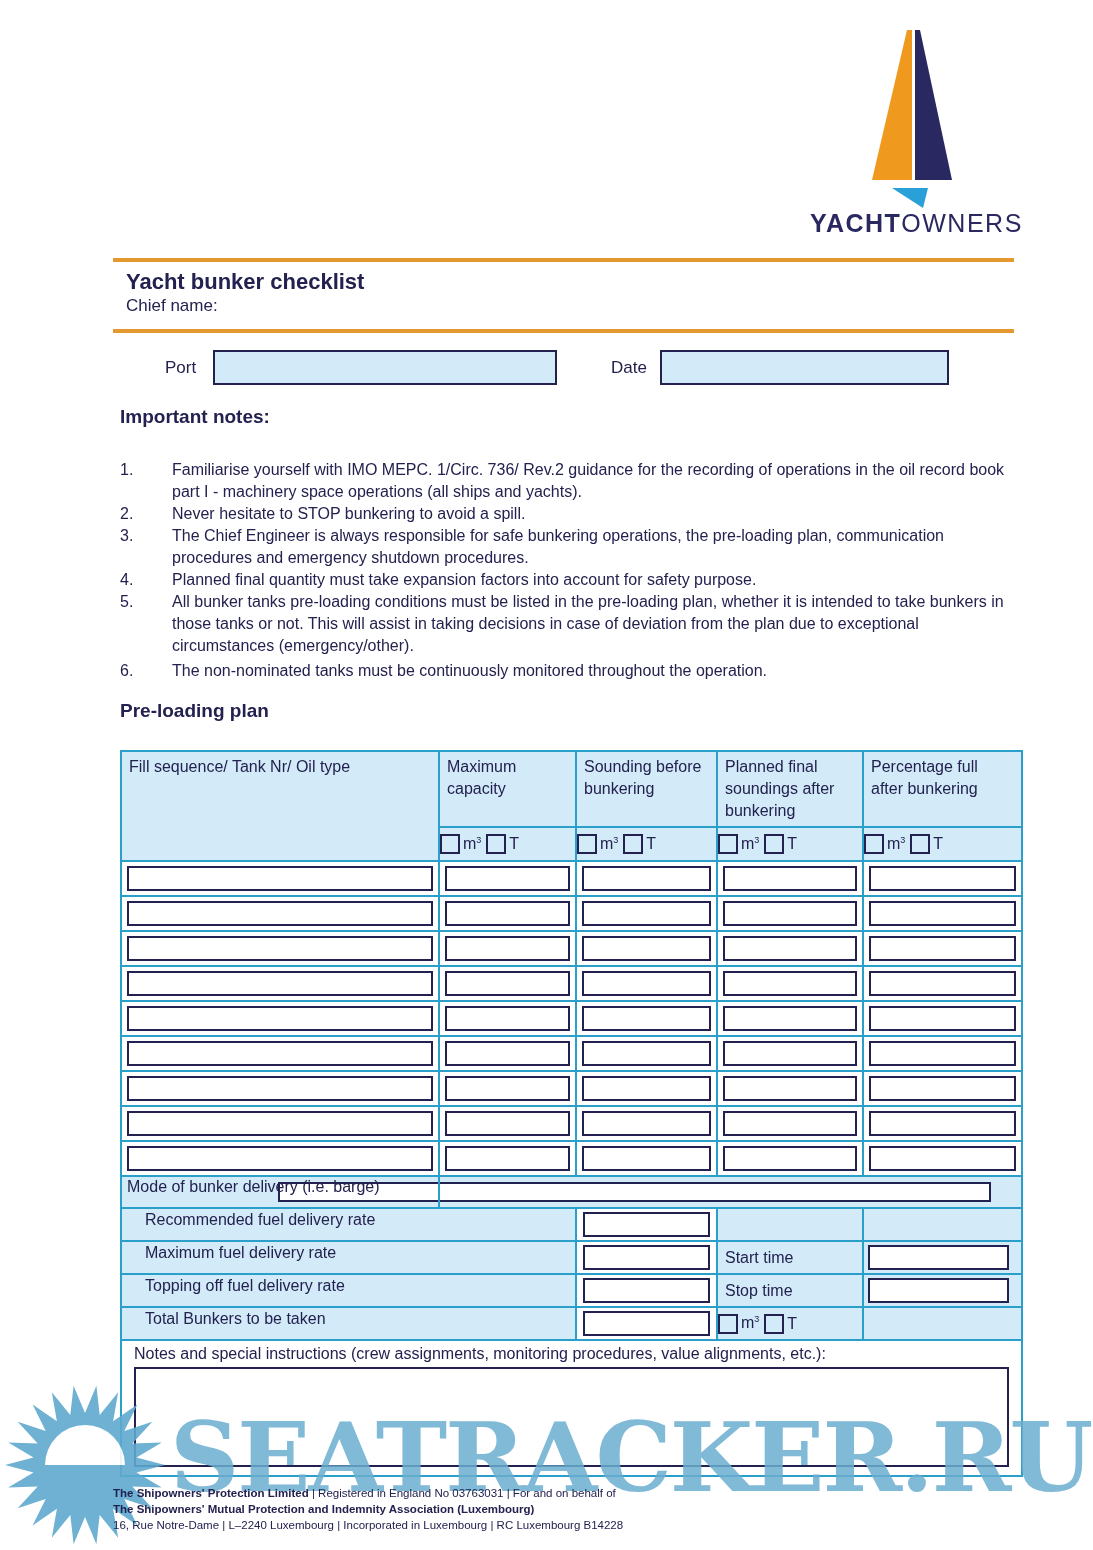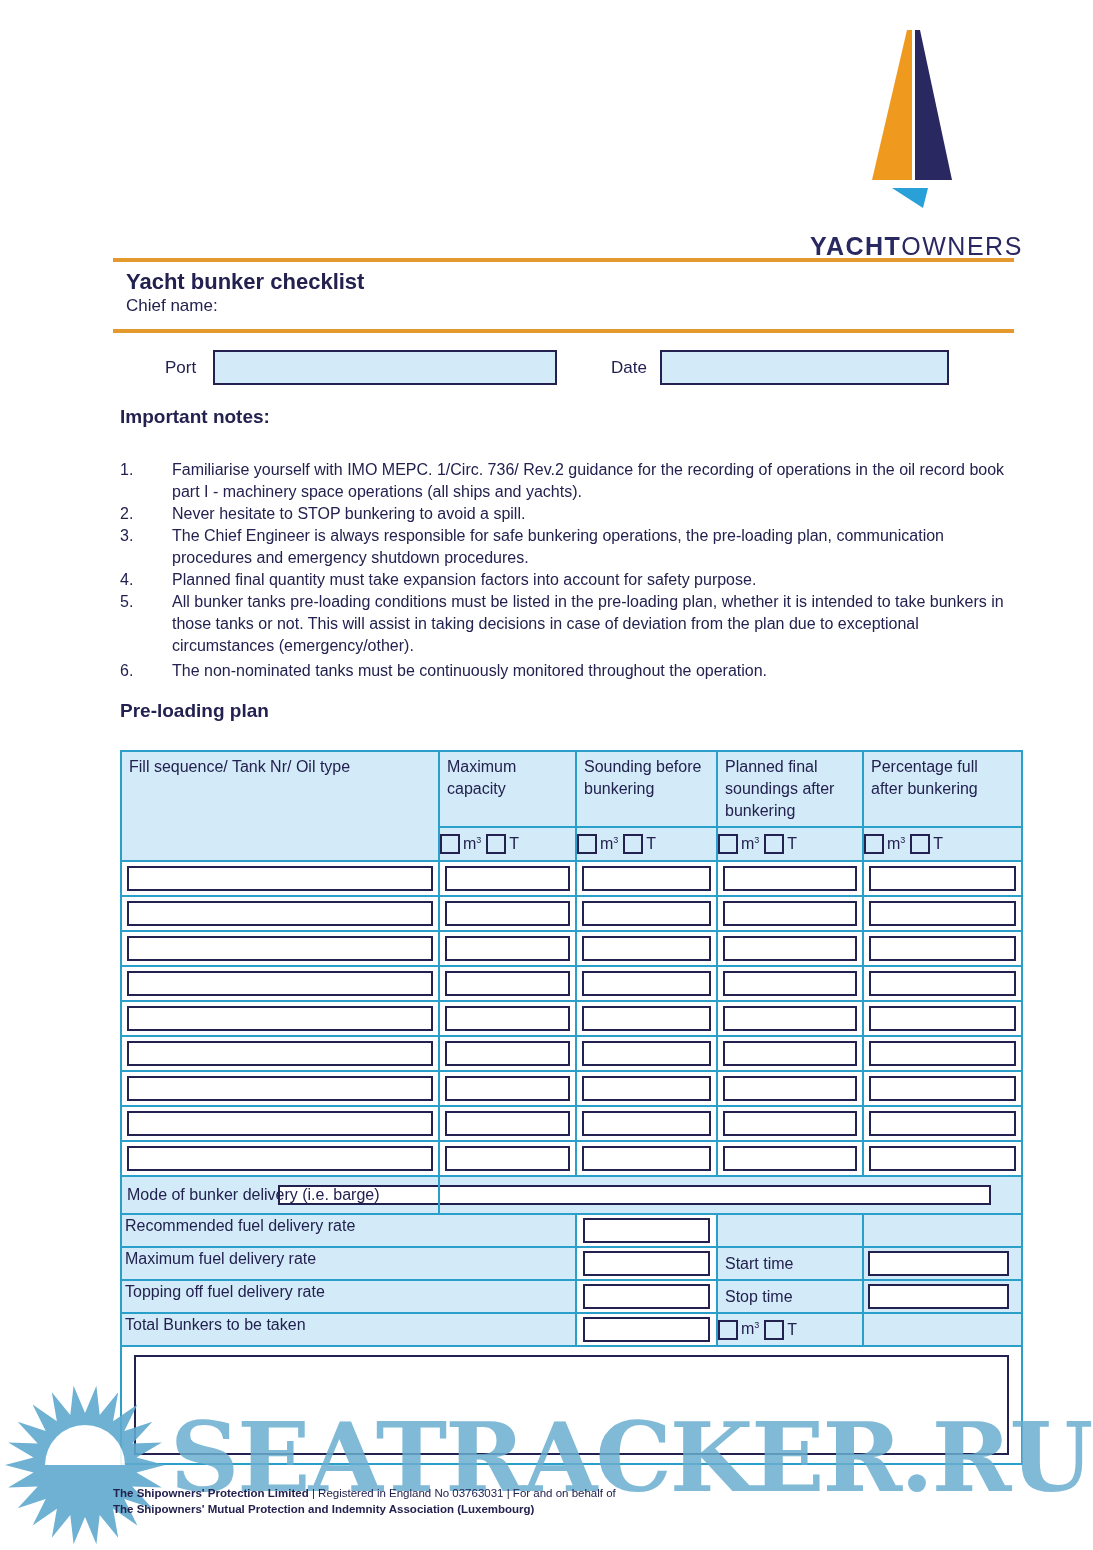--- a/index.html
+++ b/index.html
@@ -5,21 +5,21 @@
   html, body { margin: 0; padding: 0; }
   body {
     width: 1093px; height: 1550px; position: relative; overflow: hidden;
     background: #ffffff; color: #23214f;
     font-family: "Liberation Sans", "DejaVu Sans", sans-serif;
   }
   .abs { position: absolute; }
 
   
   #logo-mark { left: 860px; top: 28px; width: 100px; height: 185px; }
-  #logo-text { left: 810px; top: 232px; font-size: 25px; letter-spacing: 1.5px; color: #2a2860; white-space: nowrap; }
+  #logo-text { left: 810px; top: 209px; font-size: 25px; letter-spacing: 1.5px; color: #2a2860; white-space: nowrap; }
   #logo-text b { font-weight: 700; }
 
   .orange-rule { left: 113px; width: 901px; height: 4px; background: #e3992d; }
   #rule1 { top: 258px; }
   #rule2 { top: 329px; }
 
   #title { left: 126px; top: 269px; font-size: 22px; font-weight: 700; color: #23214f; }
   #yacht-name { left: 126px; top: 296px; font-size: 17px; color: #23214f; }
 
   .field-label { font-size: 17px; color: #23214f; }
@@ -46,21 +46,21 @@
     border: 2px solid #2a9fc9; background: #d3ebf8; padding: 0; vertical-align: top;
     font-size: 16px; color: #23214f; box-sizing: border-box;
   }
   .hd { padding: 4px 7px !important; line-height: 22px; }
   .unit-cell { text-align: left; vertical-align: middle !important; height: 34px; }
   .cb { display: inline-block; width: 20px; height: 20px; border: 2px solid #23214f; box-sizing: border-box; vertical-align: middle; background: transparent; }
   .unit { display: inline-block; vertical-align: middle; font-size: 16px; margin: 0 5px 0 3px; }
   .unit sup { font-size: 9px; }
   td.row-cell { background: #ffffff !important; height: 33px; padding: 4px 5px !important; vertical-align: middle !important; }
   .wbox { display: block; background: #fff; border: 2px solid #23214f; box-sizing: border-box; height: 25px; width: 100%; }
-  .lbl { padding: 2px 3px !important; vertical-align: top !important; }
+  .lbl { padding: 2px 23px !important; vertical-align: top !important; }
   .bot-row td { height: 32px; }
   .mid-cell { padding: 0 7px !important; vertical-align: middle !important; }
   .notes-cell { background: #ffffff !important; padding: 4px 12px 8px 12px !important; }
   .notes-box { border: 2px solid #23214f; height: 100px; box-sizing: border-box; margin-top: 4px; margin-right: 0; }
 
   
   #footer { left: 113px; top: 1485px; font-size: 11.5px; line-height: 16px; color: #23214f; white-space: nowrap; z-index: 3; }
   #footer b { font-weight: 700; }
 
   
@@ -287,21 +287,21 @@
             <span class="wbox"></span>
           </td>
           <td class="row-cell">
             <span class="wbox"></span>
           </td>
           <td class="row-cell">
             <span class="wbox"></span>
           </td>
         </tr>
 <tr class="bot-row">
-  <td class="lbl" style="vertical-align:middle;padding:9px 5px !important;"><span>Mode of bunker delivery (i.e. barge)</span></td>
+  <td class="lbl" style="vertical-align:middle;padding:1px 5px !important;"><span>Mode of bunker delivery (i.e. barge)</span></td>
   <td colspan="4" style="vertical-align:middle;padding:0 30px 0 18px;border-left:none;">
             <span class="wbox" style="height:20px;margin-left:-180px;width:calc(100% + 180px);"></span>
           </td>
 </tr>
 <tr class="bot-row">
   <td colspan="2" class="lbl">Recommended fuel delivery rate</td>
   <td class="row-cell" style="padding:3px 6px !important">
             <span class="wbox"></span>
           </td>
   <td></td>
@@ -330,29 +330,31 @@
 <tr class="bot-row">
   <td colspan="2" class="lbl">Total Bunkers to be taken</td>
   <td class="row-cell" style="padding:3px 6px !important">
             <span class="wbox"></span>
           </td>
   <td class="unit-cell" id="total-unit"><span class="cb"></span><span class="unit"><span>m</span><sup>3</sup></span><span class="cb"></span><span class="unit">T</span></td>
   <td></td>
 </tr>
 <tr>
   <td colspan="5" class="notes-cell">
+    <div>Notes and special instructions (crew assignments, monitoring procedures, value alignments, etc.):</div>
     <div class="notes-box"></div>
   </td>
 </tr>
       </tbody>
   </table>
 </div>
 
 <div id="footer" class="abs">
   <div><b>The Shipowners' Protection Limited</b><span> | Registered in England No 03763031 | For and on behalf of</span></div>
   <div><b>The Shipowners' Mutual Protection and Indemnity Association (Luxembourg)</b></div>
+  <div>16, Rue Notre-Dame | L–2240 Luxembourg | Incorporated in Luxembourg | RC Luxembourg B14228</div>
 </div>
 
 <svg id="wm-sun" class="abs" viewBox="0 0 170 165">
     <polygon points="165.0,80.0 136.5,87.4 161.8,102.5 132.3,101.6 152.3,123.3 124.3,114.1 137.4,140.5 113.1,123.7 118.2,152.8 99.7,129.9 96.4,159.2 85.0,132.0 73.6,159.2 70.3,129.9 51.8,152.8 56.9,123.7 32.6,140.5 45.7,114.1 17.7,123.3 37.7,101.6 8.2,102.5 33.5,87.4 5.0,80.0 33.5,72.6 8.2,57.5 37.7,58.4 17.7,36.7 45.7,45.9 32.6,19.5 56.9,36.3 51.8,7.2 70.3,30.1 73.6,0.8 85.0,28.0 96.4,0.8 99.7,30.1 118.2,7.2 113.1,36.3 137.4,19.5 124.3,45.9 152.3,36.7 132.3,58.4 161.8,57.5 136.5,72.6" fill="#5fa9cf"></polygon>
     <path d="M 45 80 A 40 40 0 0 1 125 80 Z" fill="#ffffff"></path>
   </svg>
 <div id="wm-text" class="abs">SEATRACKER.RU</div>
 
 </body></html>

